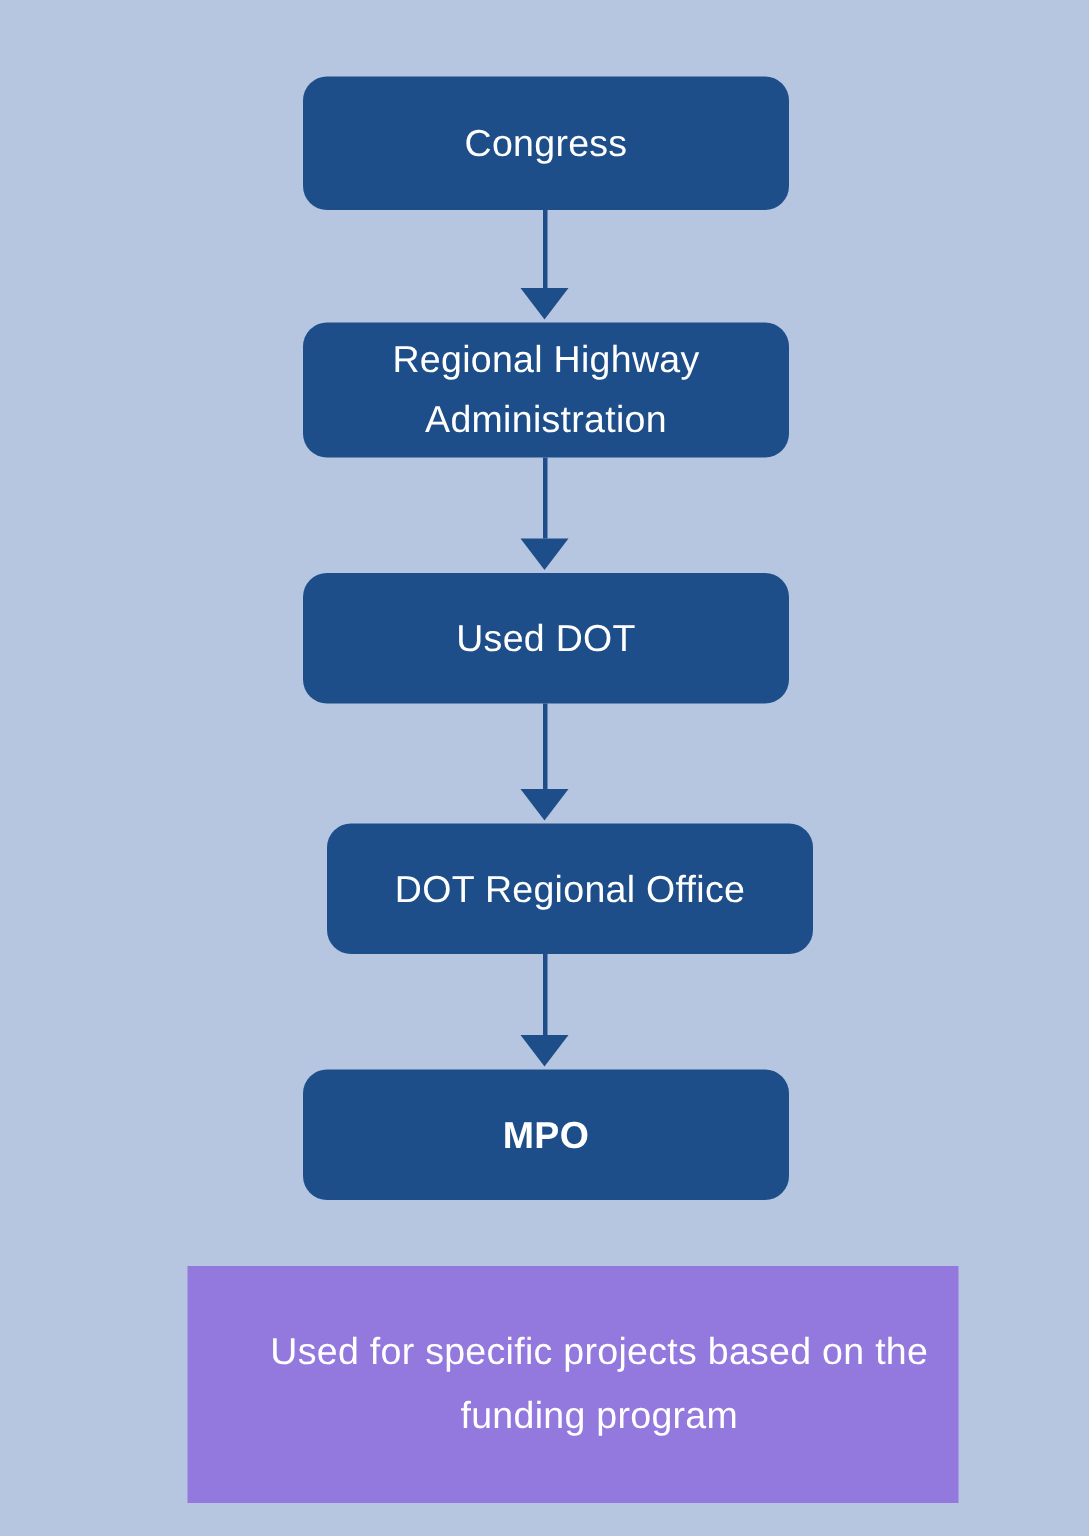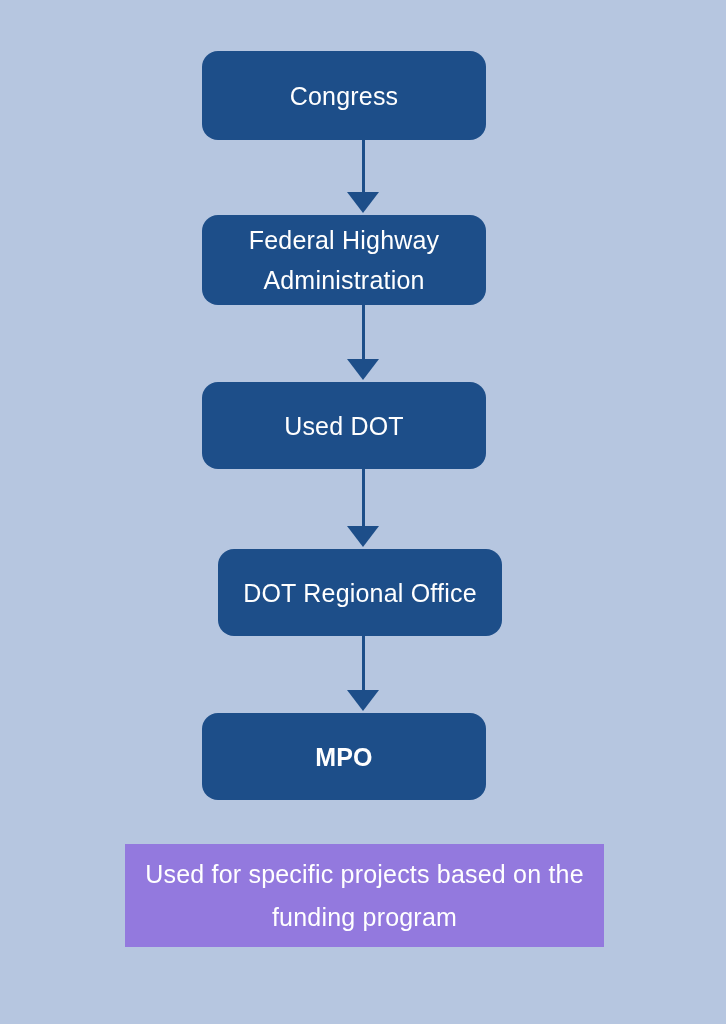--- a/index.html
+++ b/index.html
@@ -11,21 +11,21 @@
     position: relative;
     width: 726px;
     height: 1024px;
     background: #b6c6e0;
     overflow: hidden;
     font-family: "Liberation Sans", sans-serif;
   }
   .node {
     position: absolute;
     left: 202px;
-    width: 284px;
+    width: 324px;
     background: #1d4e89;
     border-radius: 16px;
     display: flex;
     align-items: center;
     justify-content: center;
   }
   .node-label {
     color: #ffffff;
     font-size: 25px;
     line-height: 40px;
@@ -51,25 +51,26 @@
     height: 0;
     border-left: 16px solid transparent;
     border-right: 16px solid transparent;
     border-top: 21px solid #1d4e89;
   }
   .caption-box {
     position: absolute;
     left: 125px;
     top: 844px;
     width: 479px;
-    height: 103px;
+    height: 158px;
     background: #9379de;
     display: flex;
     align-items: center;
     justify-content: center;
+    padding-left: 35px;
   }
   .caption-label {
     color: #ffffff;
     font-size: 25px;
     line-height: 43px;
     text-align: center;
     white-space: pre-line;
     letter-spacing: 0.2px;
   }
 </style>
@@ -81,21 +82,21 @@
   <div class="node" style="top: 51px; height: 89px;">
     <span class="node-label">Congress</span>
   </div>
 
   <div class="arrow" style="top: 140px; height: 73px;">
     <div class="shaft"></div>
     <div class="head"></div>
   </div>
 
   <div class="node" style="top: 215px; height: 90px;">
-    <span class="node-label">Federal Highway
+    <span class="node-label">Regional Highway
 Administration</span>
   </div>
 
   <div class="arrow" style="top: 305px; height: 75px;">
     <div class="shaft"></div>
     <div class="head"></div>
   </div>
 
   <div class="node" style="top: 382px; height: 87px;">
     <span class="node-label">Used DOT</span>

